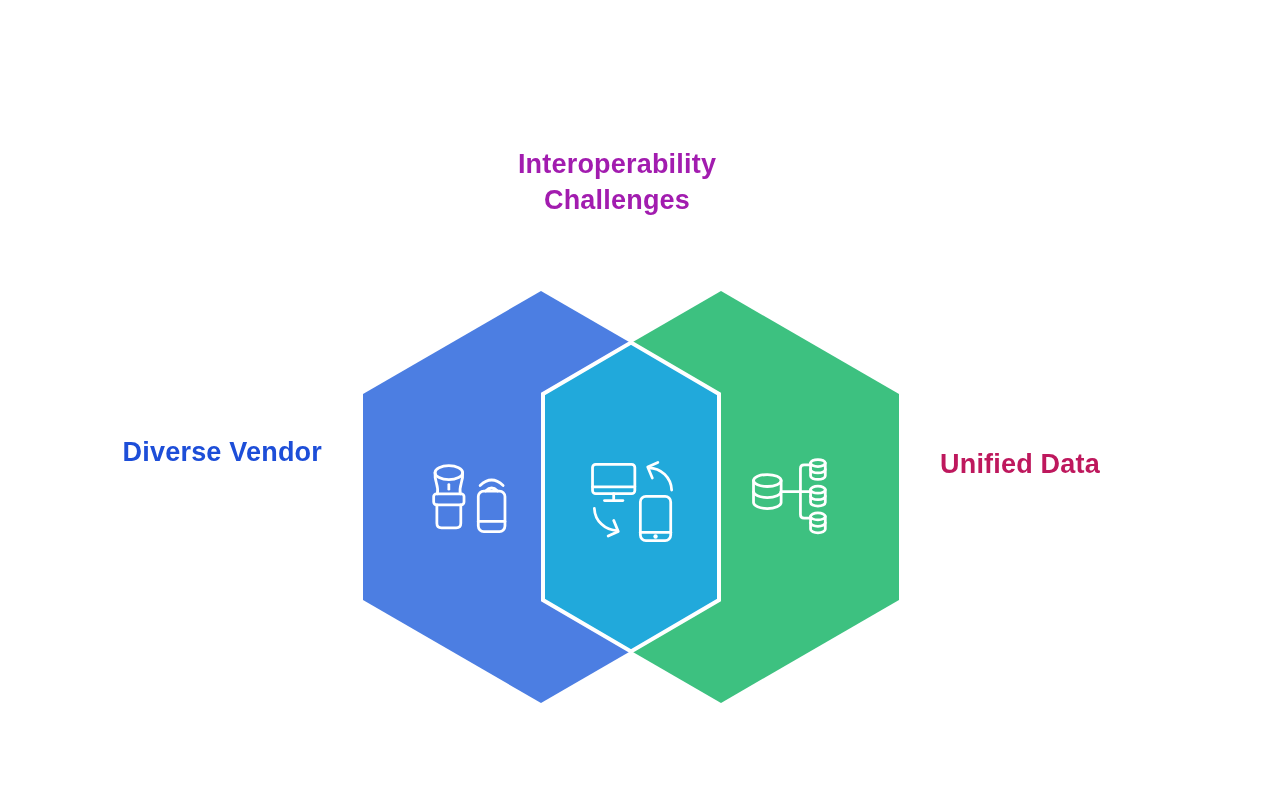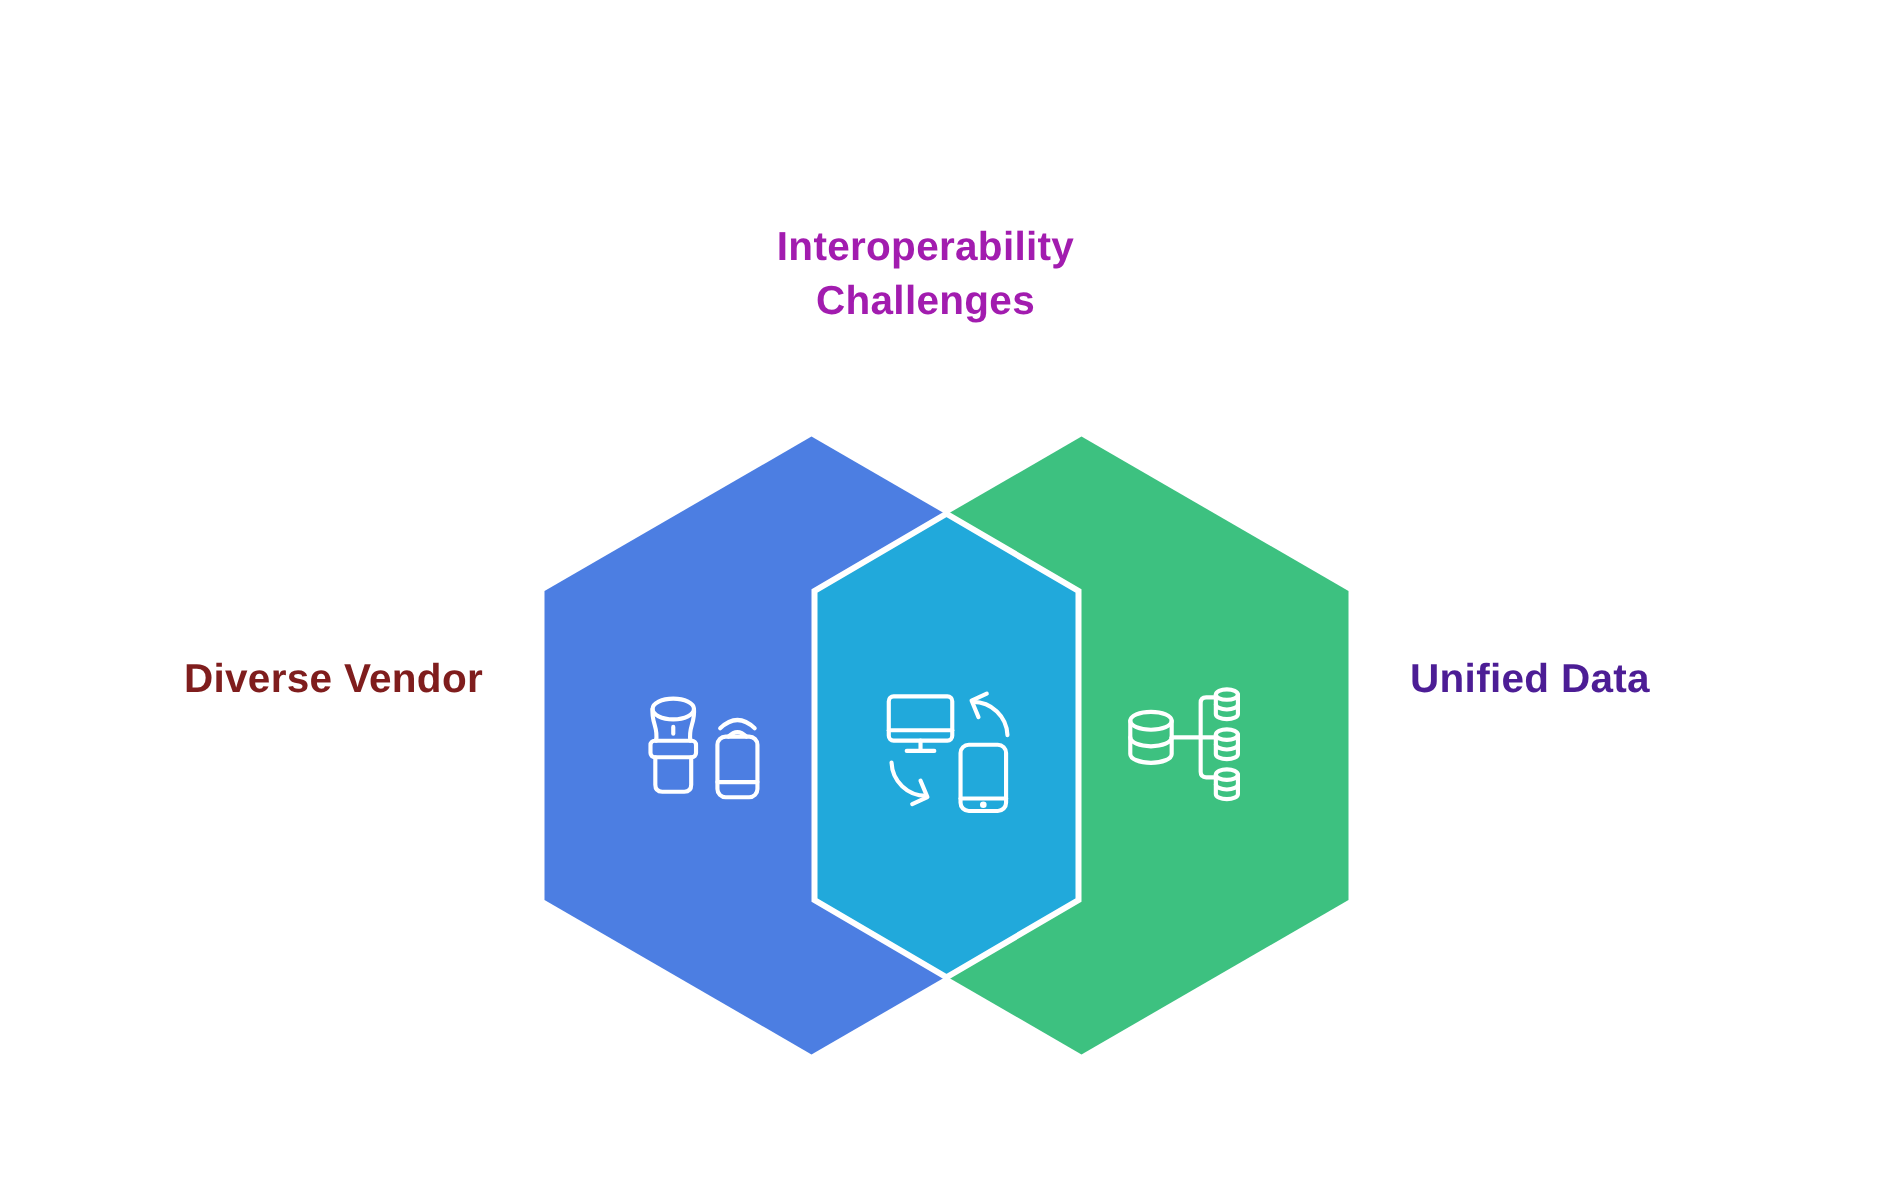--- a/index.html
+++ b/index.html
@@ -74,21 +74,21 @@
     <ellipse cx="76" cy="70" rx="8" ry="3.8"></ellipse>
     <path d="M68 70 V 84 A 8 3.8 0 0 0 84 84 V 70"></path>
     <path d="M68 77 A 8 3.8 0 0 0 84 77"></path>
   </svg>
 
   <div class="label label-top" style="color: #a21caf;">
     <div>Interoperability</div>
     <div>Challenges</div>
   </div>
 
-  <div class="label label-left" style="color: #7f1d1d;">
+  <div class="label label-left" style="color: #1d4ed8;">
     <div>Diverse Vendor</div>
   </div>
 
-  <div class="label label-right" style="color: #4c1d95;">
+  <div class="label label-right" style="color: #be185d; margin-top: 12px;">
     <div>Unified Data</div>
   </div>
 
 </div>
 
 </body></html>

